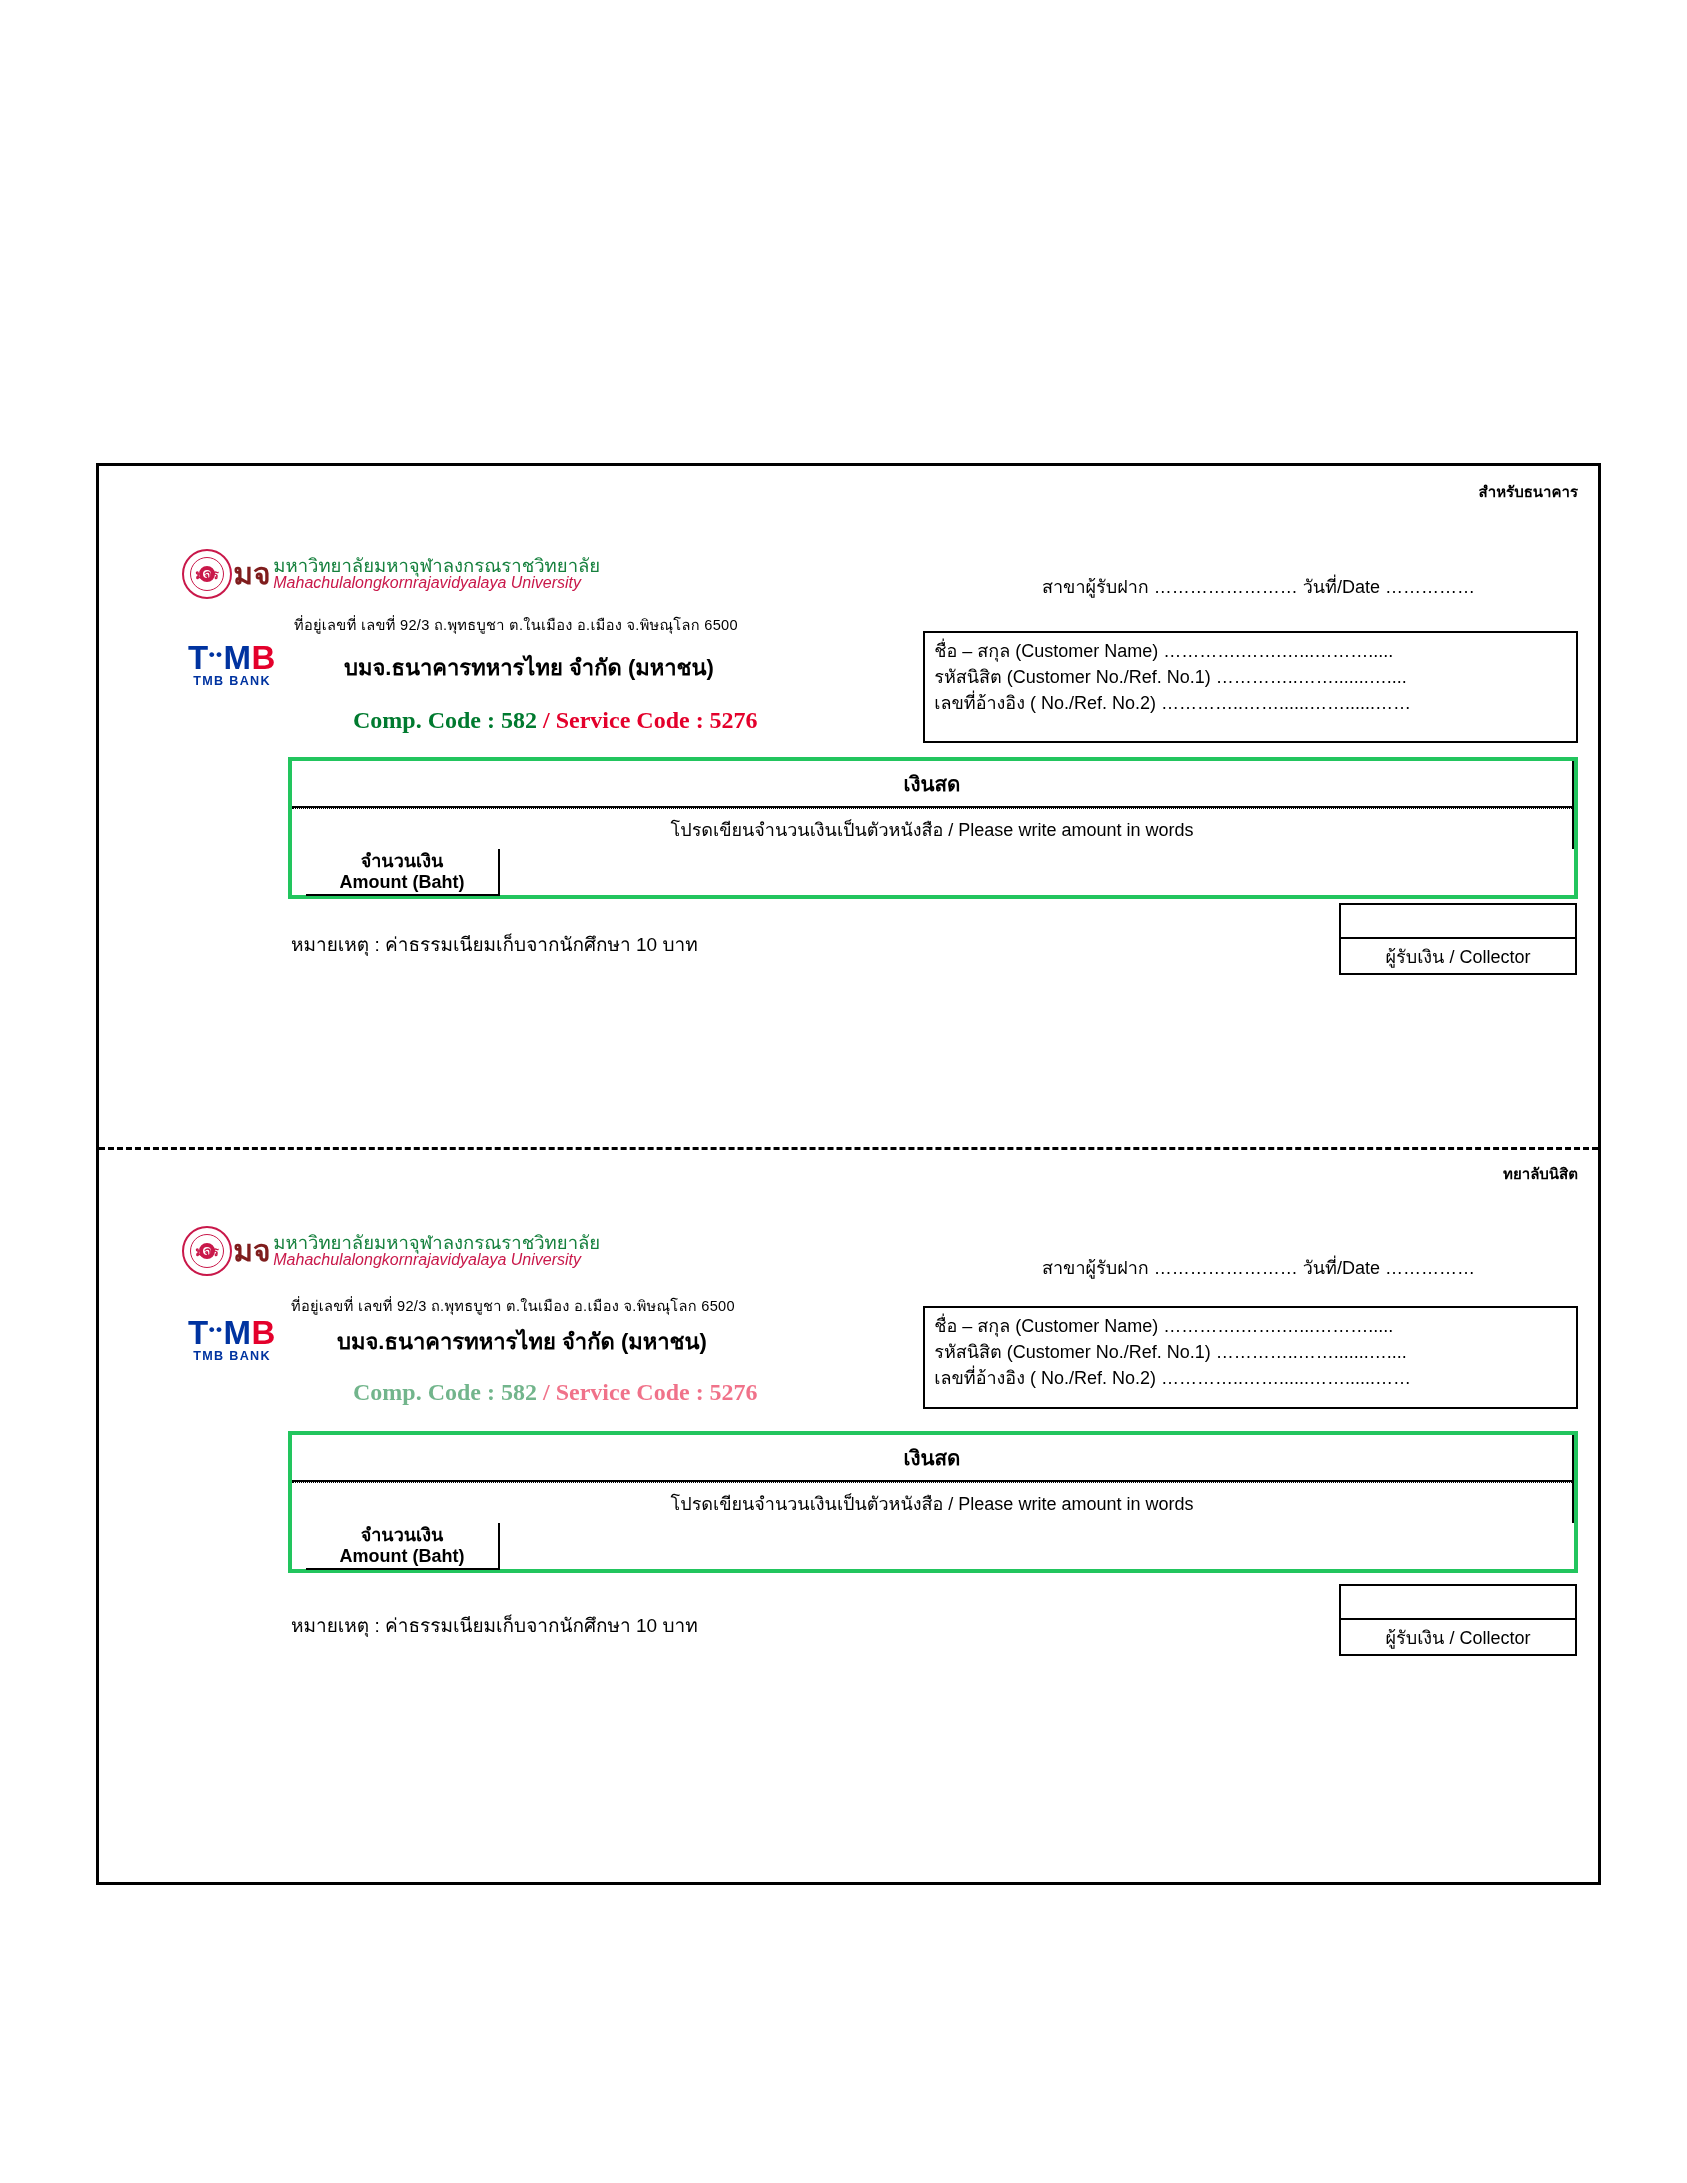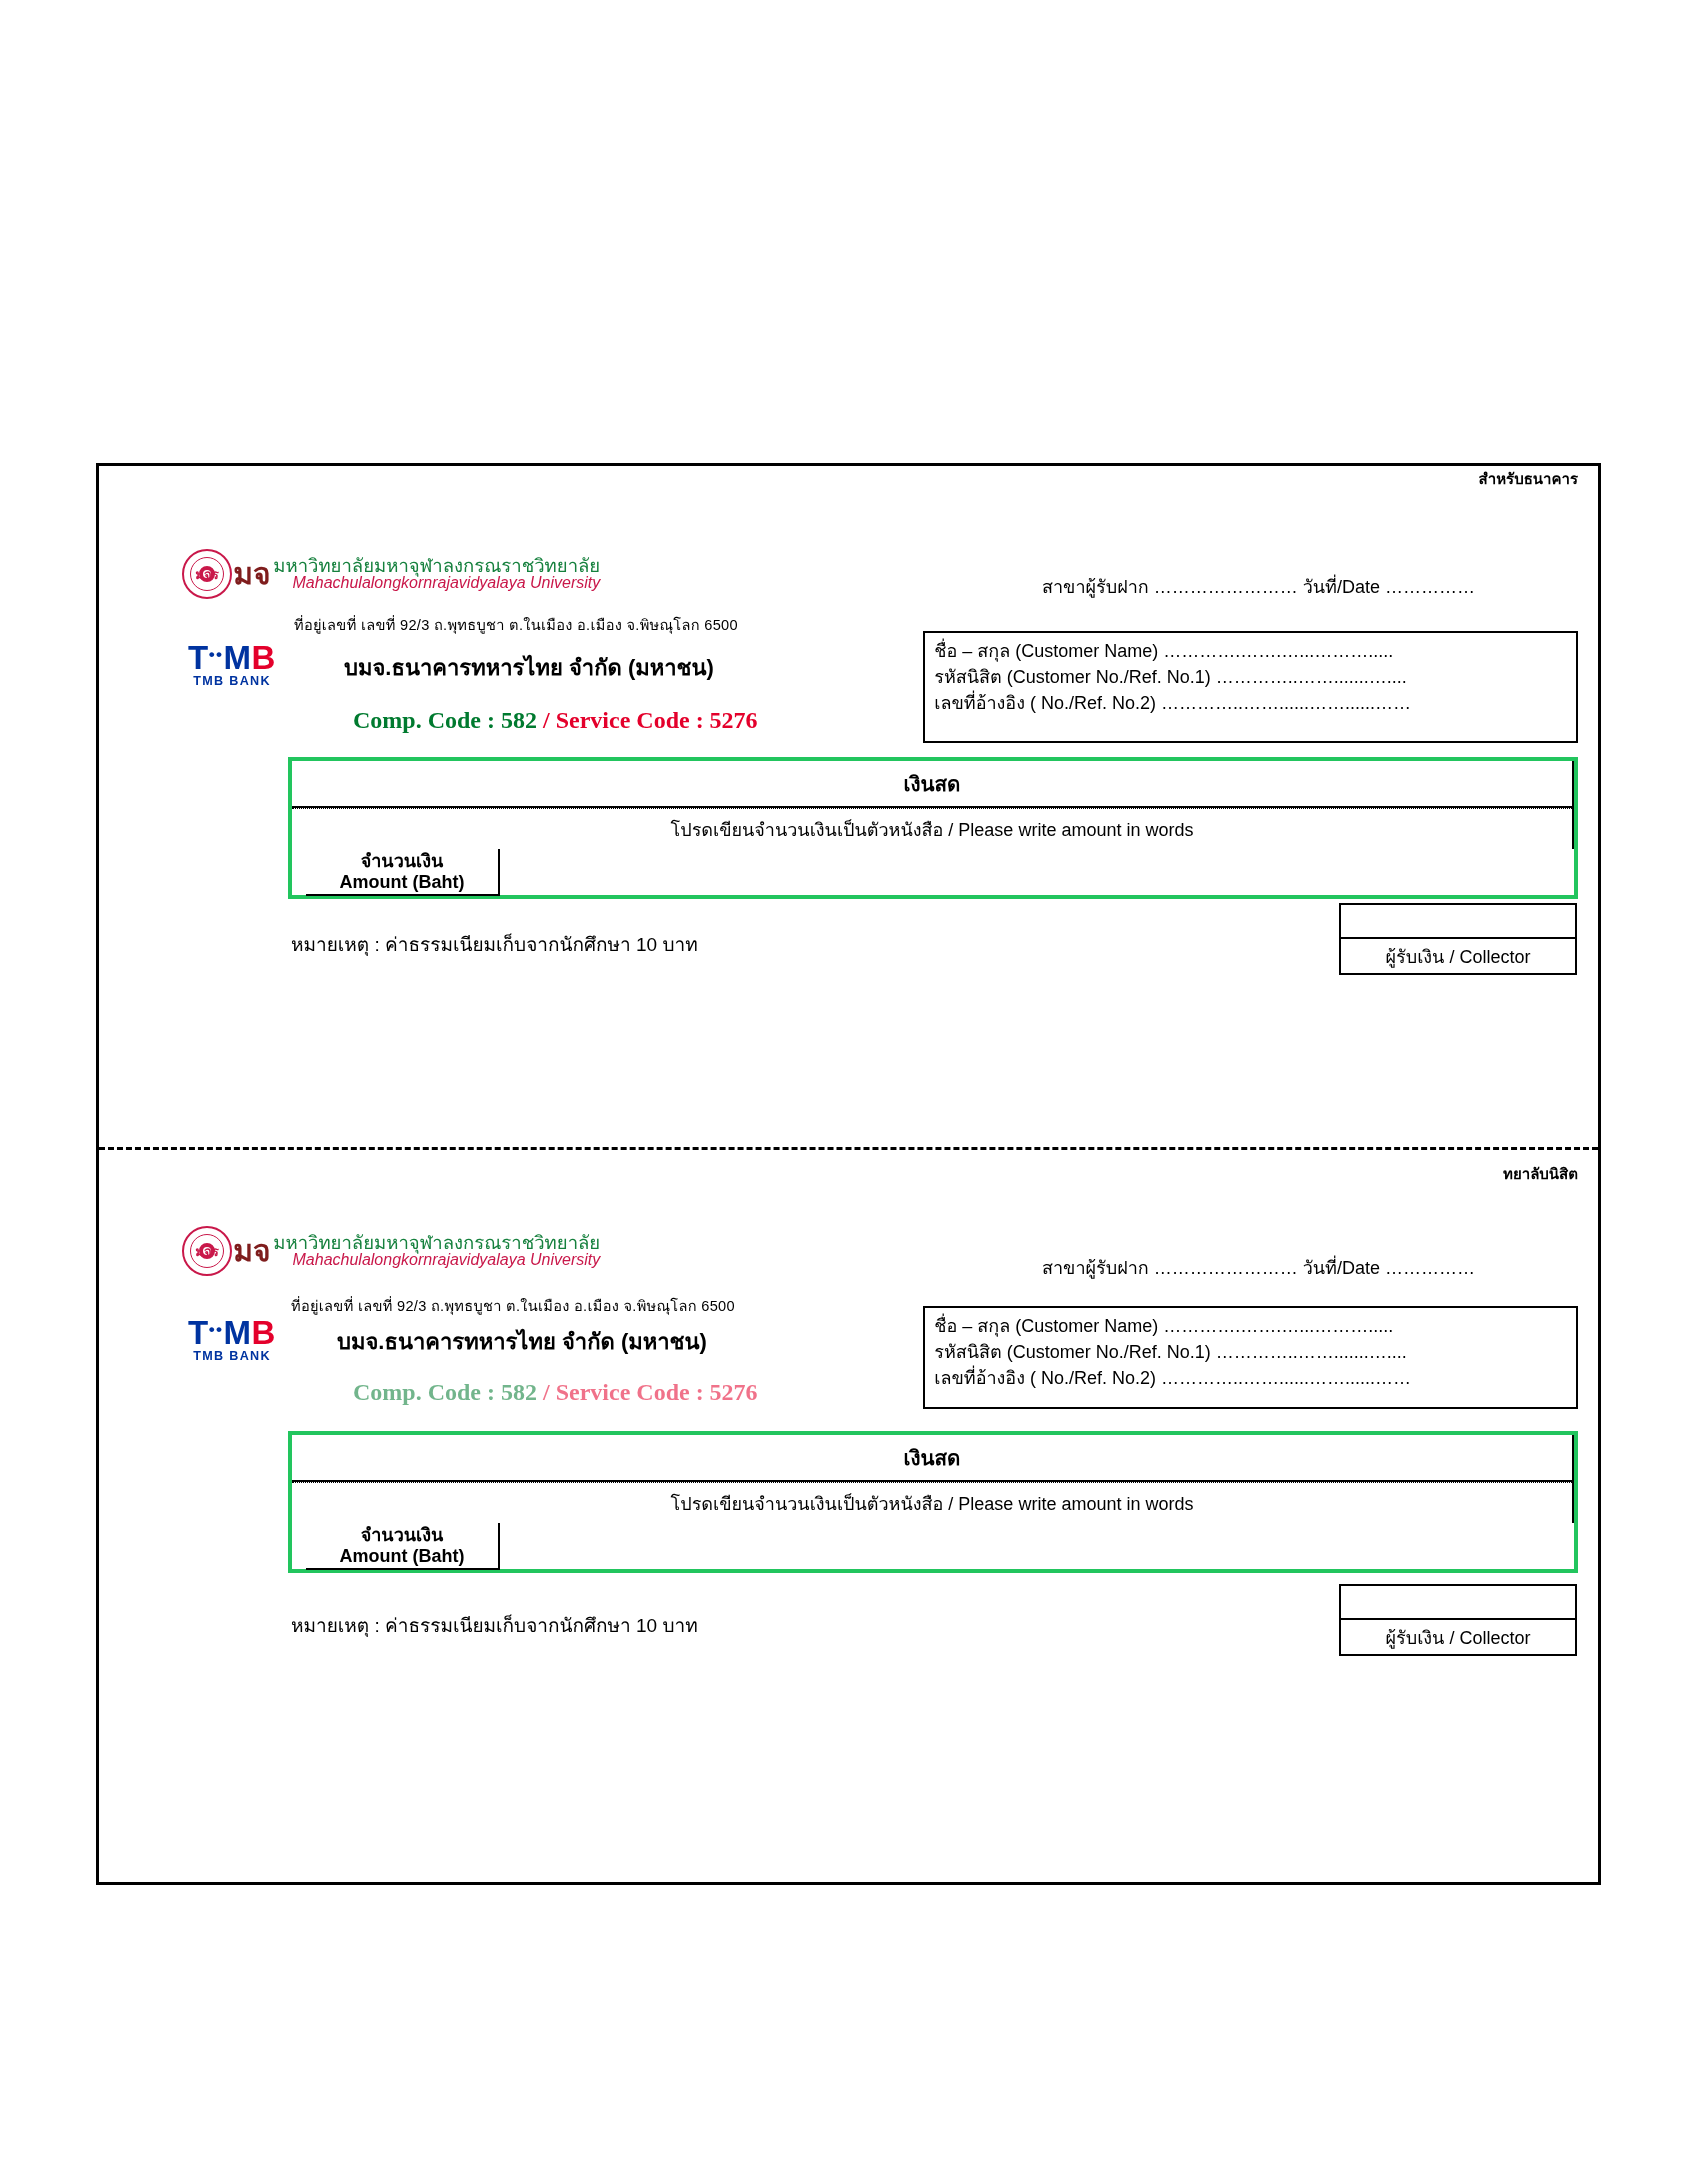--- a/index.html
+++ b/index.html
@@ -95,21 +95,20 @@
     font-size: 18.5px;
     color: #15803d;
     font-weight: normal;
     white-space: nowrap;
   }
   .uni-eng {
     font-size: 16px;
     color: #c9184a;
     font-style: italic;
     white-space: nowrap;
-    text-align: right;
   }
 
   .addr-line {
     position: absolute;
     font-size: 14.6px;
     white-space: nowrap;
     letter-spacing: 0.3px;
   }
 
   .tmb-logo {
@@ -256,21 +255,21 @@
 
   .faded { opacity: 0.55; }
 </style>
 </head>
 <body>
 
 <div class="page">
 
   <div class="slip slip-top">
 
-    <div class="corner-note" style="top:1px;">สำหรับธนาคาร</div>
+    <div class="corner-note" style="top:14px;">สำหรับธนาคาร</div>
 
     <div class="uni-logo-wrap" style="left:83px; top:83px;">
       <div class="seal">
         <div class="seal-glyph">มจร</div>
       </div>
       <div class="uni-thai-mark">มจ</div>
       <div class="uni-names">
         <div class="uni-thai">มหาวิทยาลัยมหาจุฬาลงกรณราชวิทยาลัย</div>
         <div class="uni-eng">Mahachulalongkornrajavidyalaya University</div>
       </div>

